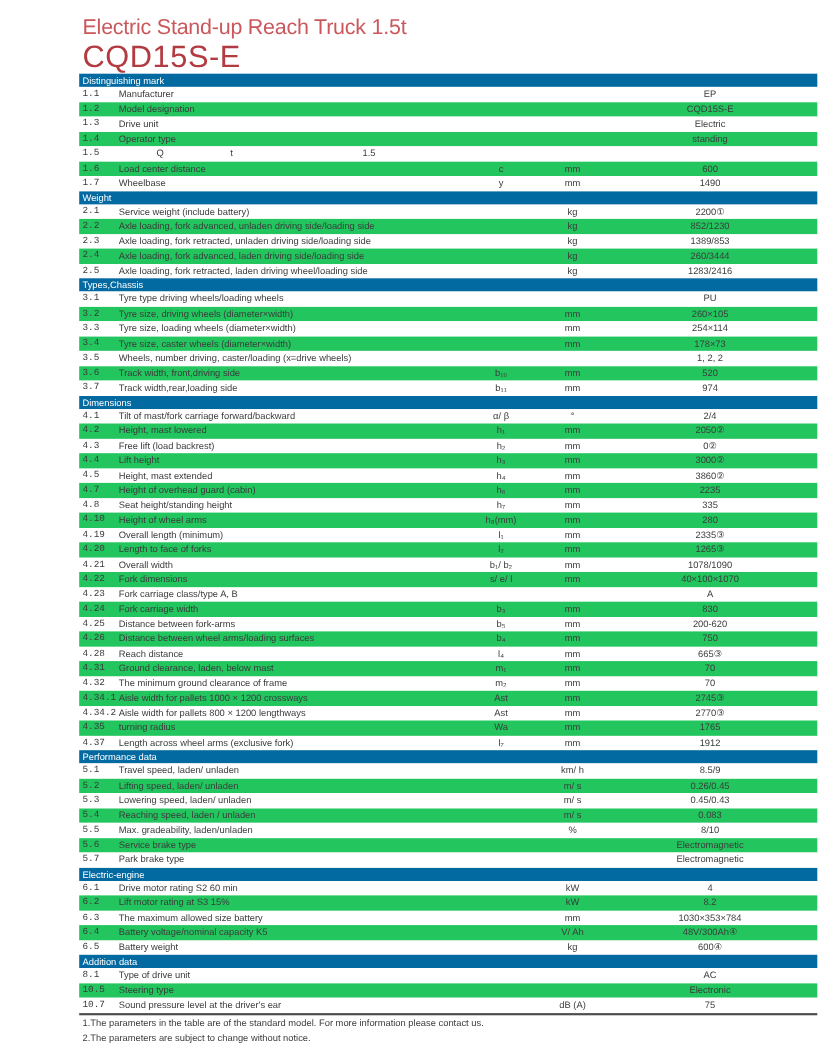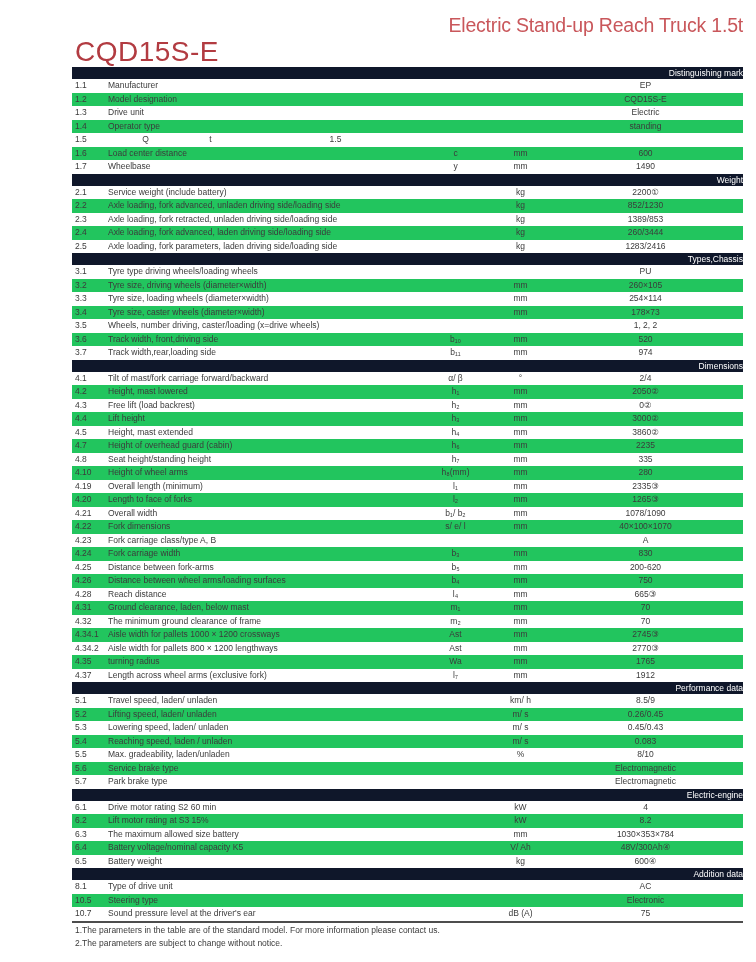--- a/index.html
+++ b/index.html
@@ -7,40 +7,40 @@
   body {
     width: 756px; height: 962px;
     font-family: "Liberation Sans", "DejaVu Sans", sans-serif;
     color: #3b3b3b;
     overflow: hidden;
   }
   .page { padding-top: 13px; padding-left: 72px; width: 743px; }
   .title-block { padding-left: 3px; }
   .title-line1 {
     font-size: 19.5px; line-height: 25px; font-weight: 400;
-    color: #c9575b; letter-spacing: -0.2px; text-align: right;
+    color: #c9575b; letter-spacing: -0.2px;
   }
   .title-line2 {
     font-size: 28px; line-height: 27px; font-weight: 400;
     color: #b23b41; letter-spacing: 0.5px;
   }
   .spec-table { margin-top: 2px; width: 671px; }
   .section-header {
     height: 12px; line-height: 12px;
-    background: #0f172a; color: #ffffff;
+    background: #0369a1; color: #ffffff;
     font-size: 8.5px; padding-left: 3px;
-    white-space: nowrap; overflow: hidden; text-align: right;
+    white-space: nowrap; overflow: hidden;
   }
   .row {
     display: flex; height: 13.5px; line-height: 13.5px;
     font-size: 8.5px; background: #ffffff;
   }
   .row.alt { background: #22c55e; }
   .cell { white-space: nowrap; overflow: hidden; }
-  .c-no   { width: 36px; padding-left: 3px; }
+  .c-no   { width: 36px; padding-left: 3px; font-family: Liberation Mono, monospace; }
   .c-desc { flex: 1; }
   .c-sym  { width: 75px; text-align: center; }
   .c-unit { width: 55px; text-align: center; }
   .c-val  { width: 195px; text-align: center; }
   .table-bottom-rule {
     width: 671px; height: 0;
     border-bottom: 2px solid #4d4d4d;
   }
   .footnotes { margin-top: 1px; padding-left: 3px; }
   .footnote-line { font-size: 8.5px; line-height: 13px; color: #3b3b3b; }
@@ -128,21 +128,21 @@
       </div>
       <div class="row alt">
         <div class="cell c-no">2.4</div>
         <div class="cell c-desc">Axle loading, fork advanced, laden driving side/loading side</div>
         <div class="cell c-sym"></div>
         <div class="cell c-unit">kg</div>
         <div class="cell c-val">260/3444</div>
       </div>
       <div class="row">
         <div class="cell c-no">2.5</div>
-        <div class="cell c-desc">Axle loading, fork parameters, laden driving side/loading side</div>
+        <div class="cell c-desc">Axle loading, fork retracted, laden driving wheel/loading side</div>
         <div class="cell c-sym"></div>
         <div class="cell c-unit">kg</div>
         <div class="cell c-val">1283/2416</div>
       </div>
       <div class="section-header">Types,Chassis</div>
       <div class="row">
         <div class="cell c-no">3.1</div>
         <div class="cell c-desc">Tyre type driving wheels/loading wheels</div>
         <div class="cell c-sym"></div>
         <div class="cell c-unit"></div>

